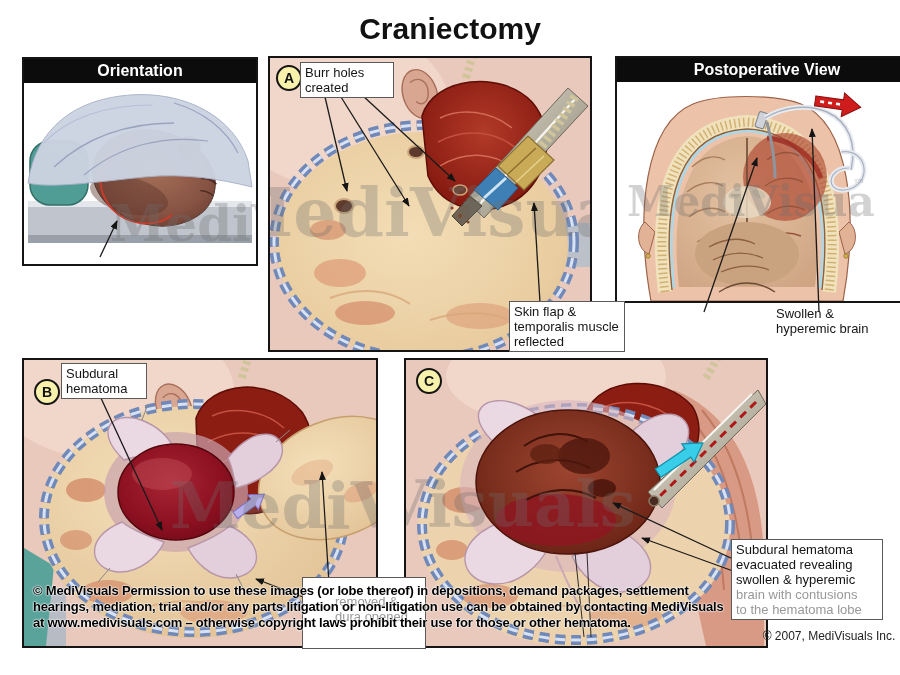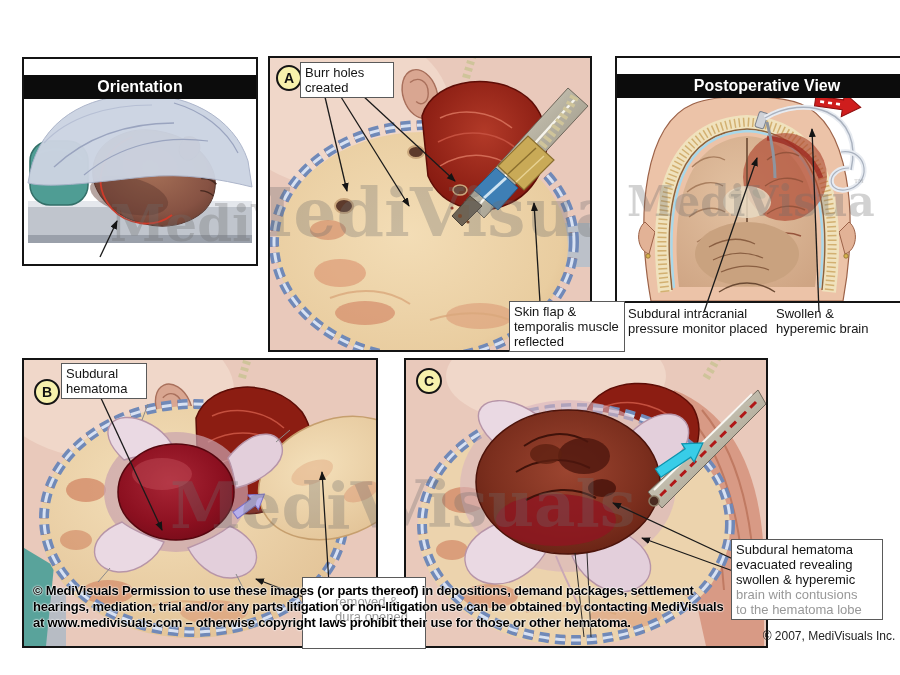--- a/index.html
+++ b/index.html
@@ -2,21 +2,21 @@
 <html><head>
 <meta charset="utf-8">
 <style>
   html,body{margin:0;padding:0;background:#fff;}
   #page{position:relative;width:900px;height:675px;background:#ffffff;overflow:hidden;
         font-family:"Liberation Sans",sans-serif;color:#111;}
   #main-title{position:absolute;left:0;right:0;top:12px;text-align:center;
         font-size:30px;font-weight:bold;letter-spacing:0px;z-index:4;}
   .panel{position:absolute;border:2px solid #141414;background:#fff;overflow:hidden;box-sizing:border-box;z-index:1;}
   .panel-header{position:absolute;left:0;top:0;right:0;height:24px;background:#0c0c0c;color:#fff;
-        text-align:center;font-weight:bold;font-size:16px;line-height:24px;z-index:3;margin-top:16px;}
+        text-align:center;font-weight:bold;font-size:16px;line-height:24px;z-index:3;}
   .art{position:absolute;left:0;top:0;z-index:1;}
   .art.below-header{top:24px;}
   .label{position:absolute;background:#fff;border:1px solid #5a5a5a;padding:2px 4px;
         font-size:13px;line-height:15px;color:#141414;z-index:6;}
   .label.nobox{background:transparent;border:none;padding:0;}
   .label .faded{color:#989898;}
   .badge{position:absolute;width:22px;height:22px;border-radius:50%;background:#f7f1ac;
         border:2px solid #141414;text-align:center;font-weight:bold;font-size:14px;
         line-height:22px;z-index:6;box-sizing:content-box;}
   #leader-overlay{position:absolute;left:0;top:0;z-index:5;pointer-events:none;}
@@ -25,20 +25,21 @@
         text-shadow:0 0 2px #fff,0 0 2px #fff,0 0 1px #fff;}
   #credit{position:absolute;left:762px;top:629px;width:134px;text-align:center;
         font-size:12px;color:#222;z-index:7;}
   .wm{font-family:"DejaVu Serif",serif;font-weight:bold;fill:#6d6d6d;opacity:0.30;}
 </style>
 </head>
 <body>
 
 <div id="page">
 
+  <div id="main-title">Craniectomy</div>
 
   <div class="panel" style="left:22px;top:57px;width:236px;height:209px;">
     <div class="panel-header">Orientation</div>
     <svg class="art below-header" width="232" height="181" viewBox="0 0 232 181">
       <defs>
         <radialGradient id="oHead" cx="45%" cy="40%" r="70%">
           <stop offset="0%" stop-color="#a87258"></stop>
             <stop offset="70%" stop-color="#865243"></stop>
             <stop offset="100%" stop-color="#643c30"></stop>
         </radialGradient>
@@ -355,39 +356,38 @@
 
   <div class="badge" style="left:276px;top:65px;">A</div>
   <div class="badge" style="left:34px;top:379px;">B</div>
   <div class="badge" style="left:416px;top:368px;">C</div>
 
 
   <div class="label" style="left:300px;top:62px;width:84px;">Burr holes created</div>
 
   <div class="label" style="left:509px;top:301px;width:106px;">Skin flap &amp; temporalis muscle reflected</div>
 
-  <div class="label nobox" style="left:628px;top:306px;width:140px;">Subdural intracranial pressure monitor placed</div>
 
   <div class="label nobox" style="left:776px;top:306px;width:112px;">Swollen &amp; hyperemic brain</div>
 
   <div class="label" style="left:61px;top:363px;width:76px;">Subdural hematoma</div>
 
   <div class="label" style="left:302px;top:577px;width:86px;height:52px;padding-top:16px;padding-left:32px;">
     <div class="faded">removed &amp;</div>
     <div class="faded">dura opened</div>
   </div>
 
   <div class="label" style="left:731px;top:539px;width:142px;">
     <div>Subdural hematoma</div>
     <div>evacuated revealing</div>
     <div>swollen &amp; hyperemic</div>
     <div class="faded">brain with contusions</div>
     <div class="faded">to the hematoma lobe</div>
   </div>
 
   <div id="copyright">
-    <div>© MediVisuals Permission to use these images (or parts thereof) in depositions, demand packages, settlement</div>
+    <div>© MediVisuals Permission to use these images (or lobe thereof) in depositions, demand packages, settlement</div>
     <div>hearings, mediation, trial and/or any parts litigation or non-litigation use can be obtained by contacting MediVisuals</div>
     <div>at www.medivisuals.com – otherwise copyright laws prohibit their use for those or other hematoma.</div>
   </div>
   <div id="credit">© 2007, MediVisuals Inc.</div>
 
 </div>
 
 </body></html>

